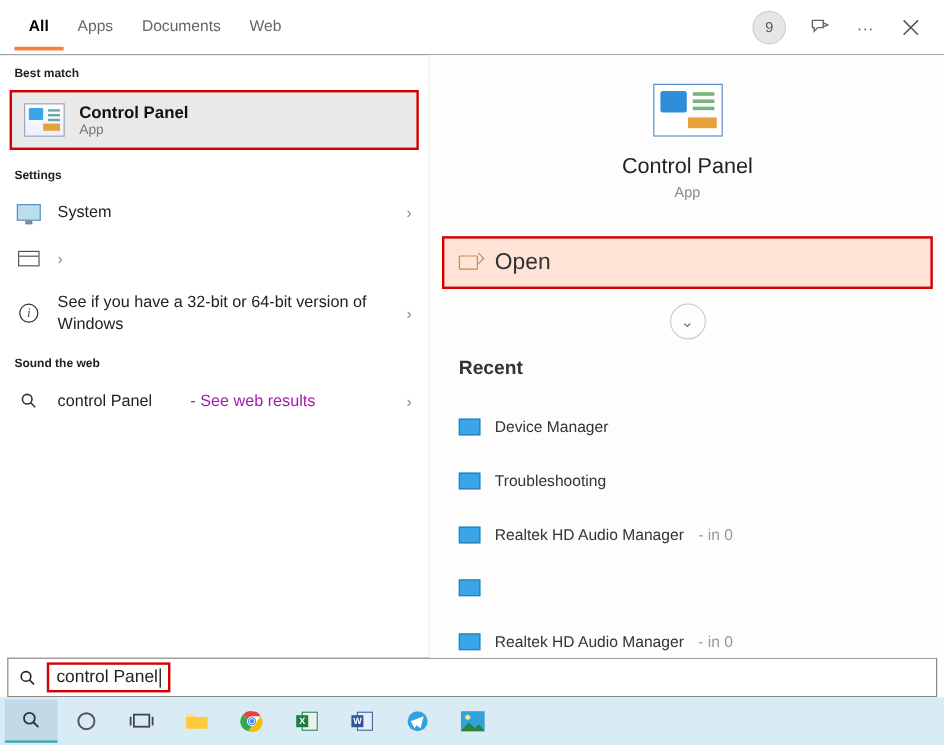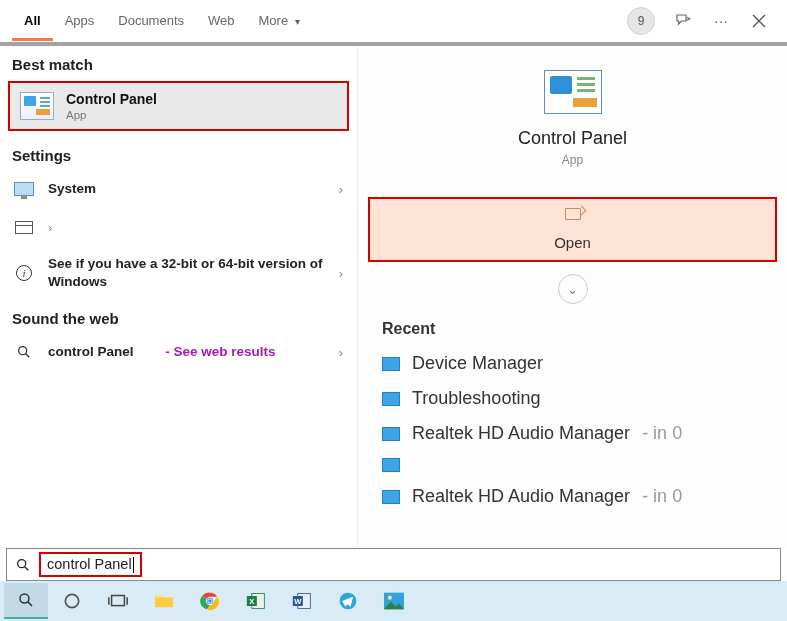--- a/index.html
+++ b/index.html
@@ -1,62 +1,62 @@
 <!DOCTYPE html>
 <html><head>
 <meta charset="utf-8">
 <style>
 * { margin: 0; padding: 0; box-sizing: border-box; font-family: "Segoe UI", Arial, sans-serif; }
 body { width: 787px; height: 621px; background: #fff; overflow: hidden; position: relative; }
 
 
-.tabs { display: flex; align-items: center; height: 46px; padding: 0 12px; border-bottom: 4px solid #a3a3a3; }
+.tabs { display: flex; align-items: center; height: 46px; padding: 0 12px; border-bottom: 1px solid #a3a3a3; }
 .tab { padding: 11px 12px 10px; font-size: 13px; color: #666; cursor: pointer; border-bottom: 3px solid transparent; }
 .tab.active { color: #000; border-bottom: 3px solid #ff7a3c; font-weight: 600; }
 .tab .chev { font-size: 10px; margin-left: 4px; }
 .tabs-right { margin-left: auto; display: flex; align-items: center; gap: 18px; padding-right: 6px; }
 .titlebtn { width: 20px; height: 20px; display: flex; align-items: center; justify-content: center; color: #666; font-size: 14px; }
 .badge-circle { width: 28px; height: 28px; border-radius: 50%; background: #e6e6e6; display: flex; align-items: center; justify-content: center; font-size: 12px; color: #555; border:1px solid #d0d0d0; }
 
 
 .main { display: flex; height: 502px; }
 .left { width: 358px; border-right: 1px solid #eee; overflow-y: auto; }
 .right { flex: 1; background: #fdfdfd; overflow-y: auto; }
 
-.section-title { font-size: 15px; font-weight: 700; color: #222; padding: 10px 12px 6px; }
+.section-title { font-size: 10px; font-weight: 700; color: #222; padding: 10px 12px 6px; }
 
 .best-match { margin: 2px 8px 6px; border: 2.5px solid #d40000; background: #e9e9e9; padding: 8px 10px; display: flex; align-items: center; gap: 12px; }
 .cp-icon-sm { width: 34px; height: 28px; background: linear-gradient(#fff,#eef); border:1px solid #9ab; position: relative; }
 .cp-icon-sm::before { content:""; position:absolute; left:3px; top:3px; width:12px; height:10px; background:#3aa5e8; border-radius:1px; }
 .cp-icon-sm::after { content:""; position:absolute; right:3px; top:4px; width:10px; height:2px; background:#6aa; box-shadow: 0 4px 0 #6aa, 0 8px 0 #6aa, -2px 14px 0 2px #e8a23c; }
 .bm-text .t1 { font-size: 14px; font-weight: 600; color: #111; }
 .bm-text .t2 { font-size: 11.5px; color: #777; margin-top: 2px; }
 
 .row { display: flex; align-items: center; padding: 9px 14px; gap: 14px; color: #222; font-size: 13.5px; }
-.row .label { flex: 1; line-height: 1.35; font-weight: bold; }
+.row .label { flex: 1; line-height: 1.35; }
 .row .sub { color: #a21caf; padding-left: 28px; }
 .row-icon { width: 20px; height: 20px; display: flex; align-items: center; justify-content: center; color: #444; flex-shrink:0; }
 .row .chev { color: #888; font-size: 13px; }
 
 
 .right-head { text-align: center; padding: 18px 0 8px; }
 .cp-icon-lg { width: 58px; height: 44px; margin: 6px auto 14px; background:#fff; border:1px solid #5a8fc7; position:relative; }
 .cp-icon-lg::before { content:""; position:absolute; left:5px; top:5px; width:22px; height:18px; background:#2e8fd8; border-radius:2px; }
 .cp-icon-lg::after { content:""; position:absolute; right:6px; top:6px; width:18px; height:3px; background:#7ab37a; box-shadow: 0 6px 0 #7ab37a, 0 12px 0 #7ab37a, -1px 24px 0 3px #e8a23c; }
 .right-title { font-size: 18px; color: #222; }
 .right-sub { font-size: 12px; color: #888; margin-top: 4px; }
 
-.action-row { margin: 22px 10px 0; border:2.5px solid #d40000; background:#ffe4d6; display:flex; align-items:center; padding: 9px 12px; gap: 14px; font-size: 15px; color:#333;flex-direction:column; }
+.action-row { margin: 22px 10px 0; border:2.5px solid #d40000; background:#ffe4d6; display:flex; align-items:center; padding: 9px 12px; gap: 14px; font-size: 19px; color:#333; }
 .open-icon { width:16px; height:12px; border:1.5px solid #c85; border-radius:1px; position:relative; }
 .open-icon::after { content:""; position:absolute; right:-5px; top:-2px; width:6px; height:6px; border-top:1.5px solid #c85; border-right:1.5px solid #c85; transform:rotate(45deg); }
 
 .chevron-circle { width:30px; height:30px; border:1px solid #ccc; border-radius:50%; margin:12px auto 0; display:flex; align-items:center; justify-content:center; color:#777; font-size:13px; }
 
 .recent-head { padding: 16px 0 8px 24px; font-size: 16px; font-weight: 600; color: #333; }
-.recent-item { display:flex; align-items:center; gap: 12px; padding: 7px 0 7px 24px; font-size: 18px; color: #333; }
+.recent-item { display:flex; align-items:center; gap: 12px; padding: 7px 0 7px 24px; font-size: 13px; color: #333; margin-top: 16px; }
 .recent-icon { width:18px; height:14px; background:#3aa5e8; border:1px solid #2a7fb5; flex-shrink:0; }
 .recent-item .suffix { color:#999;text-align:center; }
 
 
 .searchbar { position:absolute; left:6px; right:6px; bottom:40px; height:33px; border:1px solid #888; display:flex; align-items:center; background:#fff; }
 .searchbar .mag { width:20px; height:20px; margin:0 6px; display:flex; align-items:center; justify-content:center; color:#333; }
 .search-text-wrap { border:2.5px solid #d40000; padding: 2px 6px; font-size:14.5px; color:#222; caret-color:#000; }
 .cursor { display:inline-block; width:1px; height:16px; background:#000; vertical-align:middle; margin-left:1px; }
 
 
@@ -72,21 +72,20 @@
 .info-icon { width:16px; height:16px; border:1.5px solid #333; border-radius:50%; display:flex; align-items:center; justify-content:center; font-size:11px; font-style:italic; font-family:serif; }
 </style>
 </head>
 <body>
 
 <div class="tabs">
   <div class="tab active">All</div>
   <div class="tab">Apps</div>
   <div class="tab">Documents</div>
   <div class="tab">Web</div>
-  <div class="tab"><span>More</span><span class="chev"> ▾</span></div>
   <div class="tabs-right">
     <div class="badge-circle">9</div>
     <div class="titlebtn">
       <svg width="18" height="18" viewBox="0 0 24 24" fill="none" stroke="#666" stroke-width="1.6">
           <path d="M4 4h12v8H10l-4 4v-4H4z"></path>
           <path d="M17 7l4 2-4 2"></path>
         </svg>
     </div>
     <div class="titlebtn">···</div>
     <div class="titlebtn">

